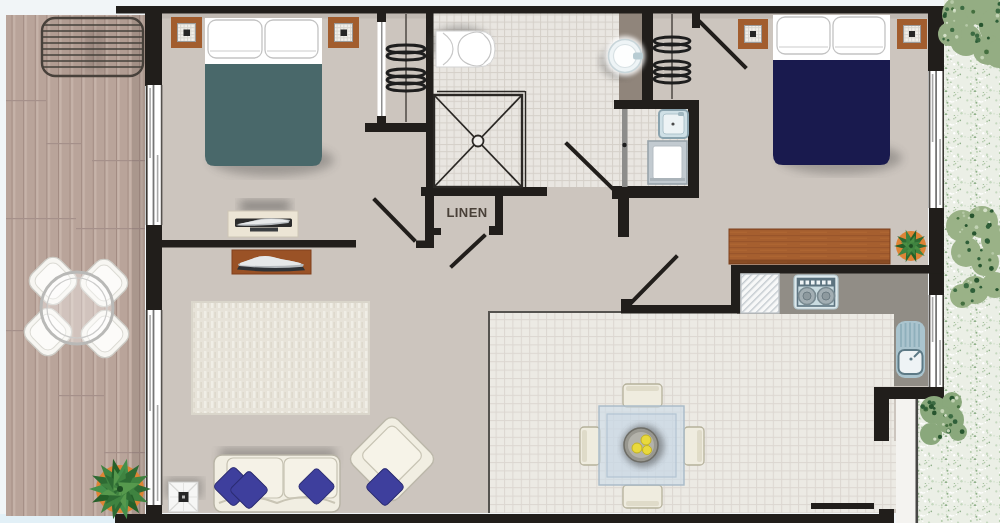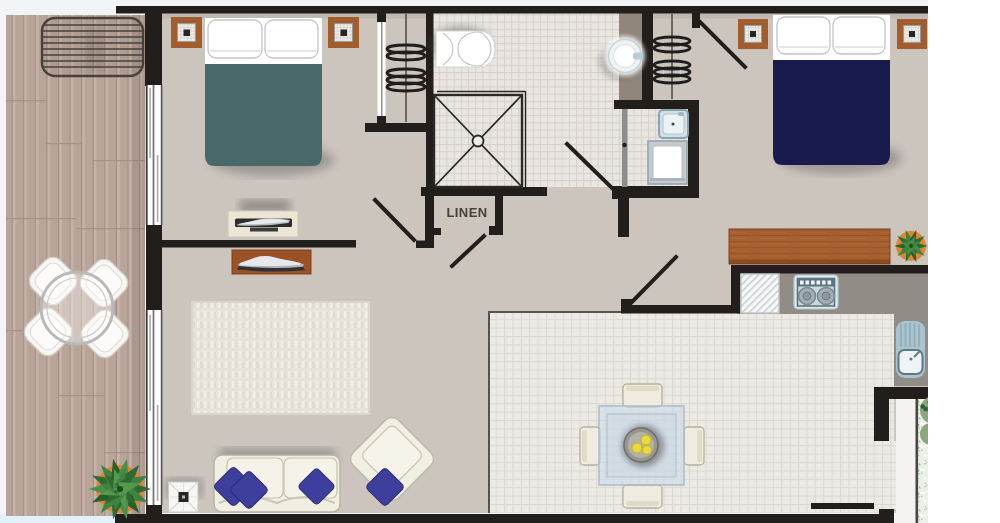--- a/index.html
+++ b/index.html
@@ -1,16 +1,16 @@
 <!DOCTYPE html>
 <html><head>
 <meta charset="utf-8">
 <style>
   html,body{margin:0;padding:0;background:#ffffff;}
-  .stage{position:relative;width:928px;height:523px;overflow:hidden;font-family:"Liberation Sans",sans-serif;}
+  .stage{position:relative;width:1000px;height:523px;overflow:hidden;font-family:"Liberation Sans",sans-serif;}
   svg{display:block;}
 </style>
 </head>
 <body>
 <div class="stage">
 <svg width="1000" height="523" viewBox="0 0 1000 523">
 <defs>
   <pattern id="plank" width="11.6" height="300" patternUnits="userSpaceOnUse">
     <rect width="11.6" height="300" fill="#b9a49a"></rect>
     <rect x="0" width="1.2" height="300" fill="#a28b82"></rect>

